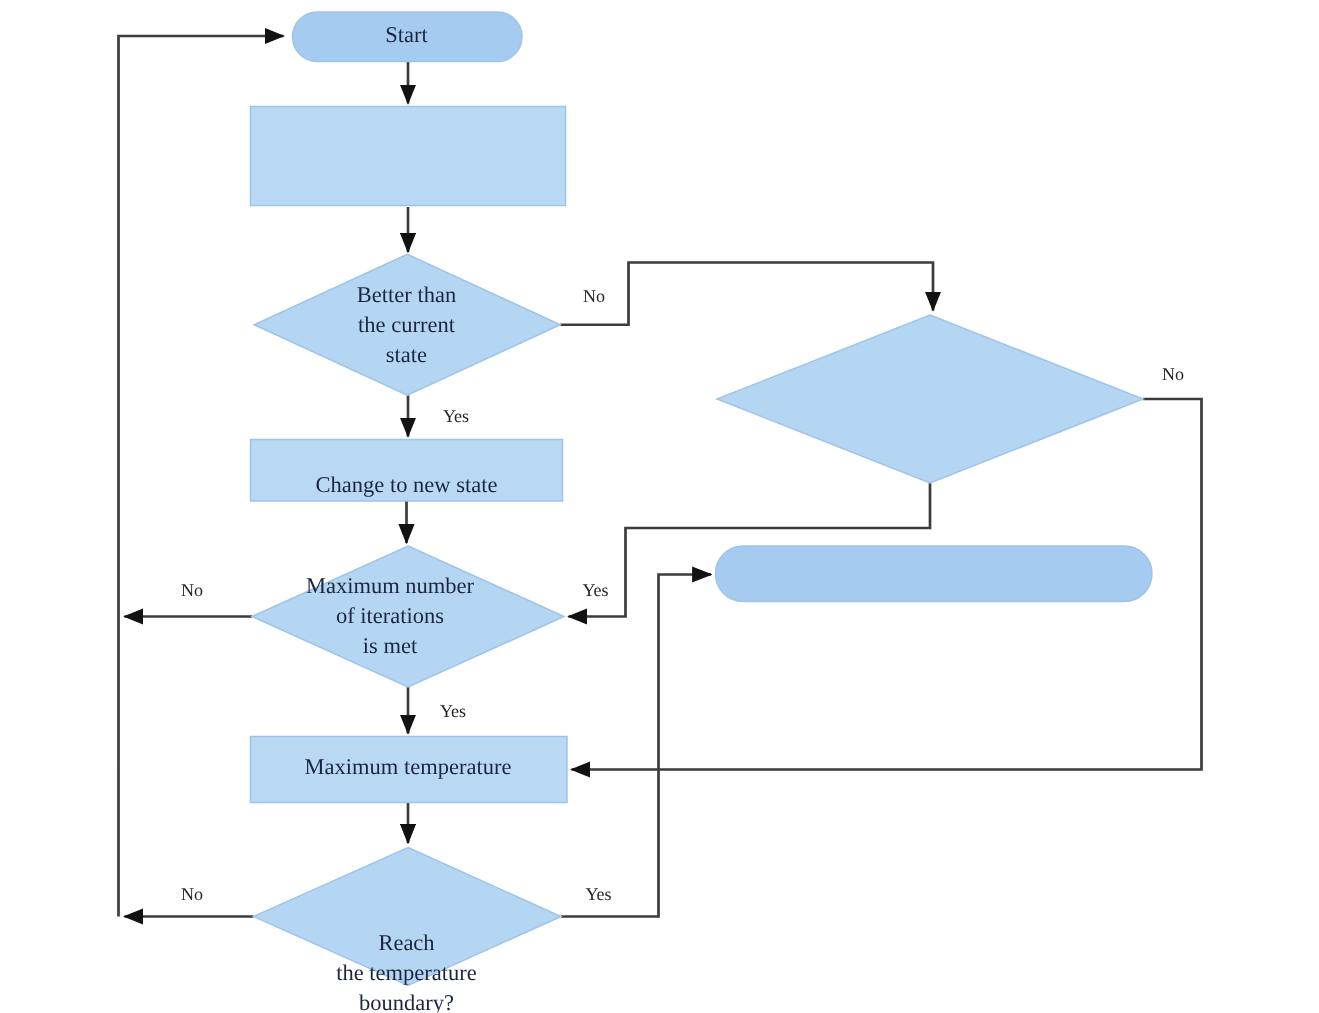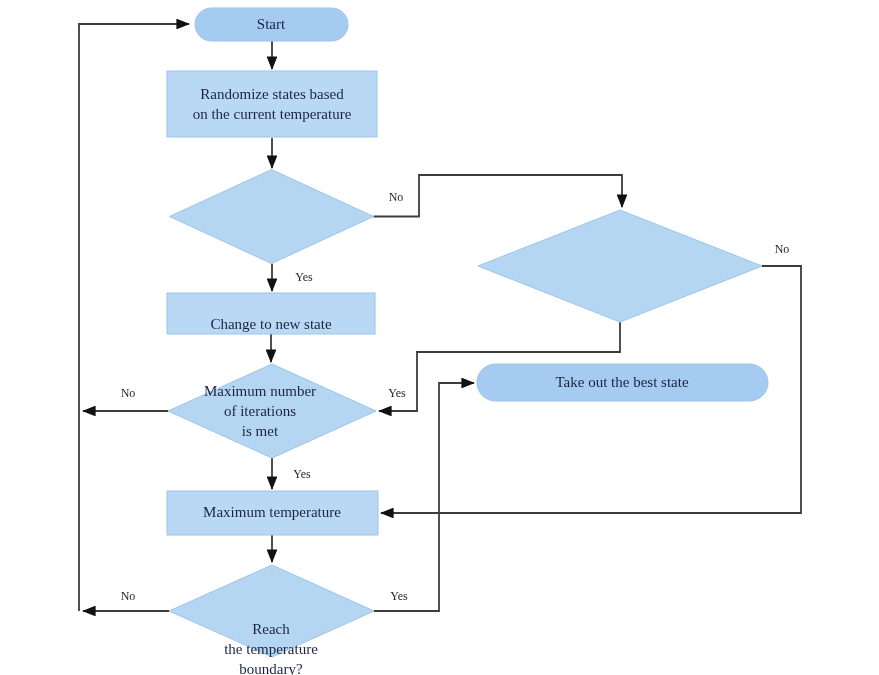--- a/index.html
+++ b/index.html
@@ -91,24 +91,24 @@
     <polygon class="shape-decision" points="271.5,169.5 373.5,216.5 271.5,263.5 169.5,216.5"></polygon>
     <rect class="shape-process" x="167" y="293" width="208" height="41"></rect>
     <polygon class="shape-decision" points="620,210 762,266 620,322 478,266"></polygon>
     <rect class="shape-terminator" x="477" y="364" width="291" height="37" rx="18.5"></rect>
     <polygon class="shape-decision" points="272,364 376,411 272,458 168,411"></polygon>
     <rect class="shape-process" x="167" y="491" width="211" height="44"></rect>
     <polygon class="shape-decision" points="272,565 374,611 272,657 169,611"></polygon>
   </svg>
 
   <div class="node-label" style="left:271px; top:24px;">Start</div>
-  <div class="node-label" style="left:272px; top:104px;">Randomize states based
-on the current temperature</div>
+  <div class="node-label" style="left:271px; top:217px;">Better than
+the current
+state</div>
   <div class="node-label" style="left:271px; top:313px;margin-top:11px;">Change to new state</div>
-  <div class="node-label" style="left:622px; top:382px;">Take out the best state</div>
   <div class="node-label" style="left:260px; top:411px;">Maximum number
 of iterations
 is met</div>
   <div class="node-label" style="left:272px; top:512px;">Maximum temperature</div>
   <div class="node-label" style="left:271px; top:610px;margin-top:39px;">Reach
 the temperature
 boundary?</div>
 
   <div class="edge-label" style="left:396px; top:197px;">No</div>
   <div class="edge-label" style="left:304px; top:277px;">Yes</div>

